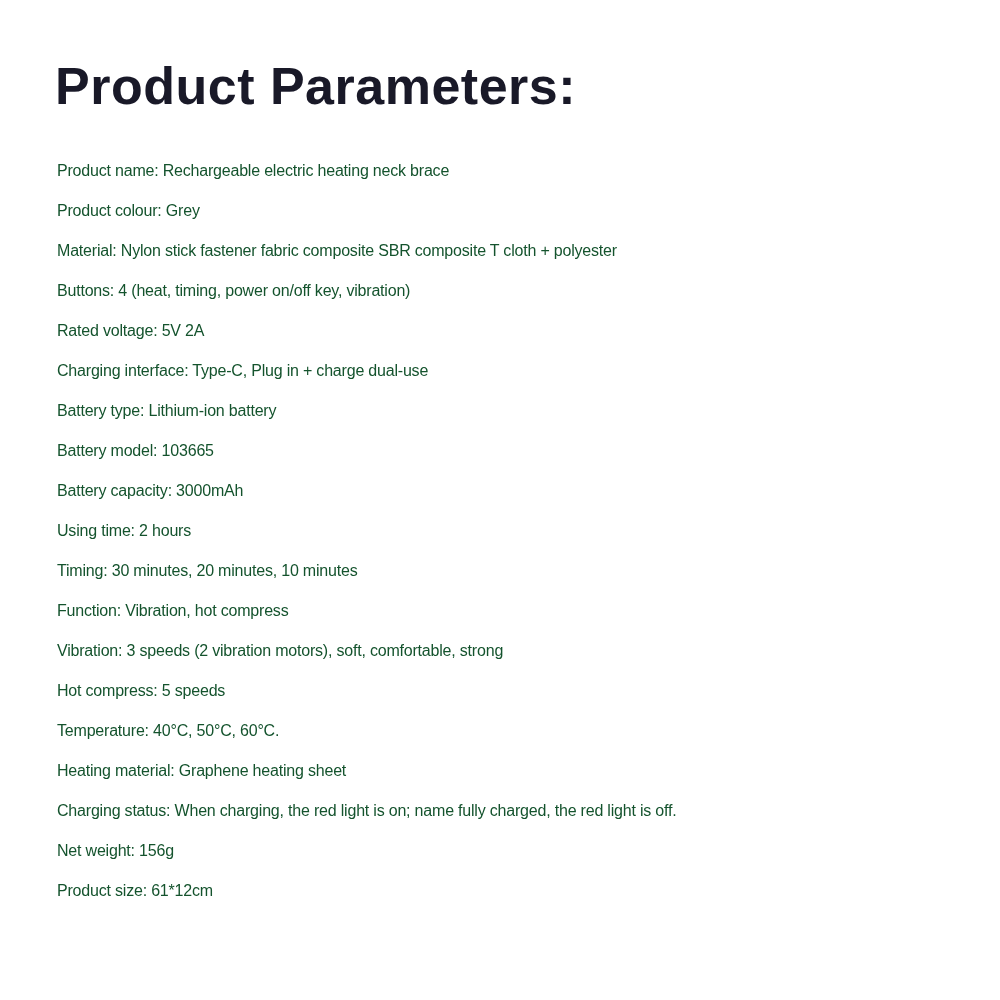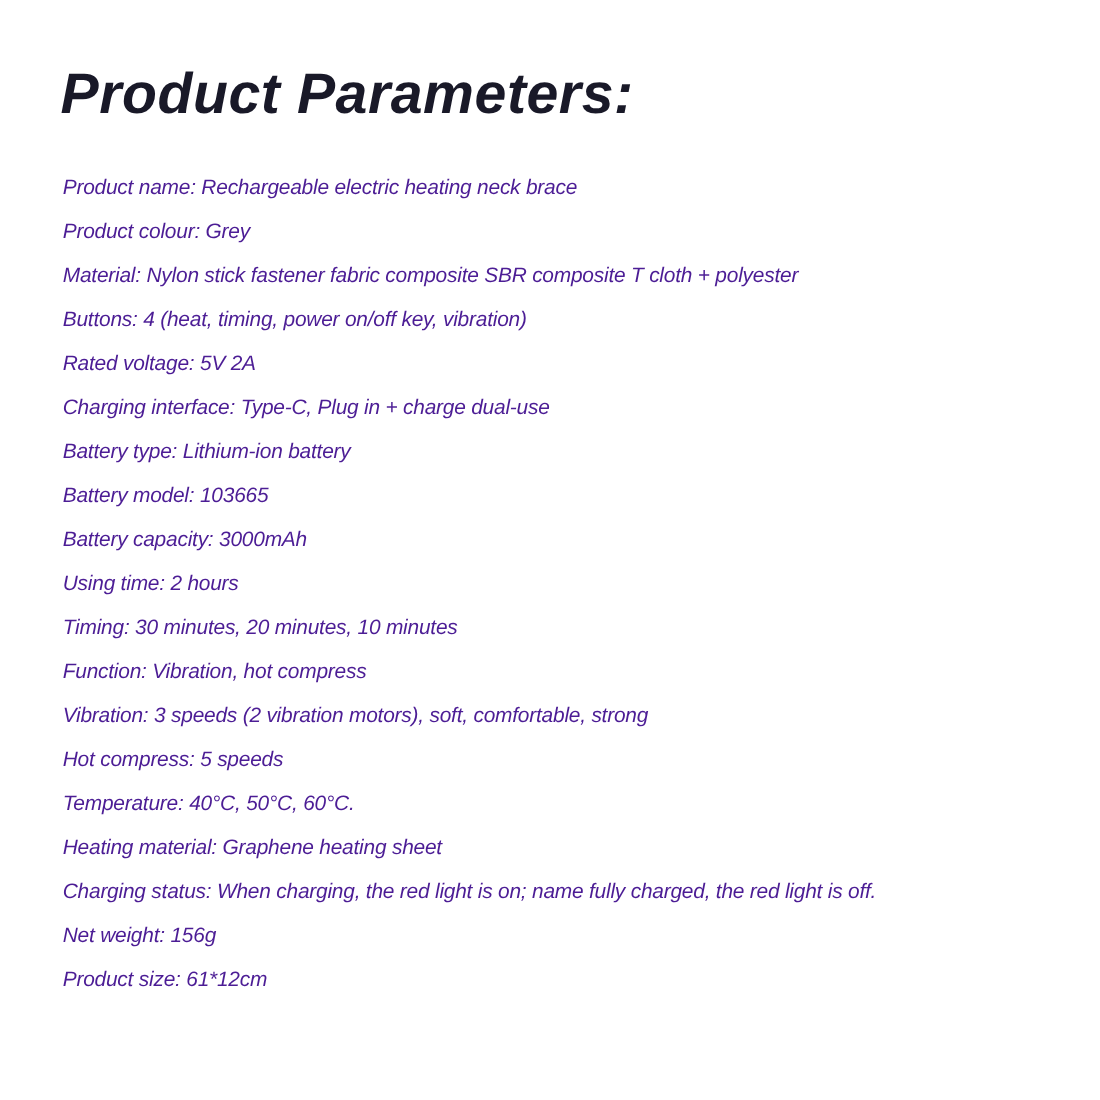--- a/index.html
+++ b/index.html
@@ -7,42 +7,41 @@
     padding: 0;
     background: #ffffff;
   }
   .page {
     position: relative;
     width: 1000px;
     height: 1000px;
     background: #ffffff;
     overflow: hidden;
     font-family: "Liberation Sans", sans-serif;
-    font-style: italic;
   }
   .title {
     margin: 0;
     padding: 56px 0 0 55px;
     font-size: 52px;
     line-height: 60px;
     font-weight: 800;
     letter-spacing: 0.5px;
     color: #191928;
     font-family: "Liberation Sans", "DejaVu Sans", sans-serif;
   }
   .param-list {
     margin-top: 35px;
     padding-left: 57px;
     padding-right: 40px;
   }
   .param-line {
-    font-size: 19px;
+    font-size: 16px;
     line-height: 40px;
     letter-spacing: -0.2px;
-    color: #4c1d95;
+    color: #14532d;
     white-space: nowrap;
   }
 </style>
 </head>
 <body>
 
 <div class="page">
   <h1 class="title">Product Parameters:</h1>
   <div class="param-list" id="param-list">
       <div class="param-line">Product name: Rechargeable electric heating neck brace</div>

